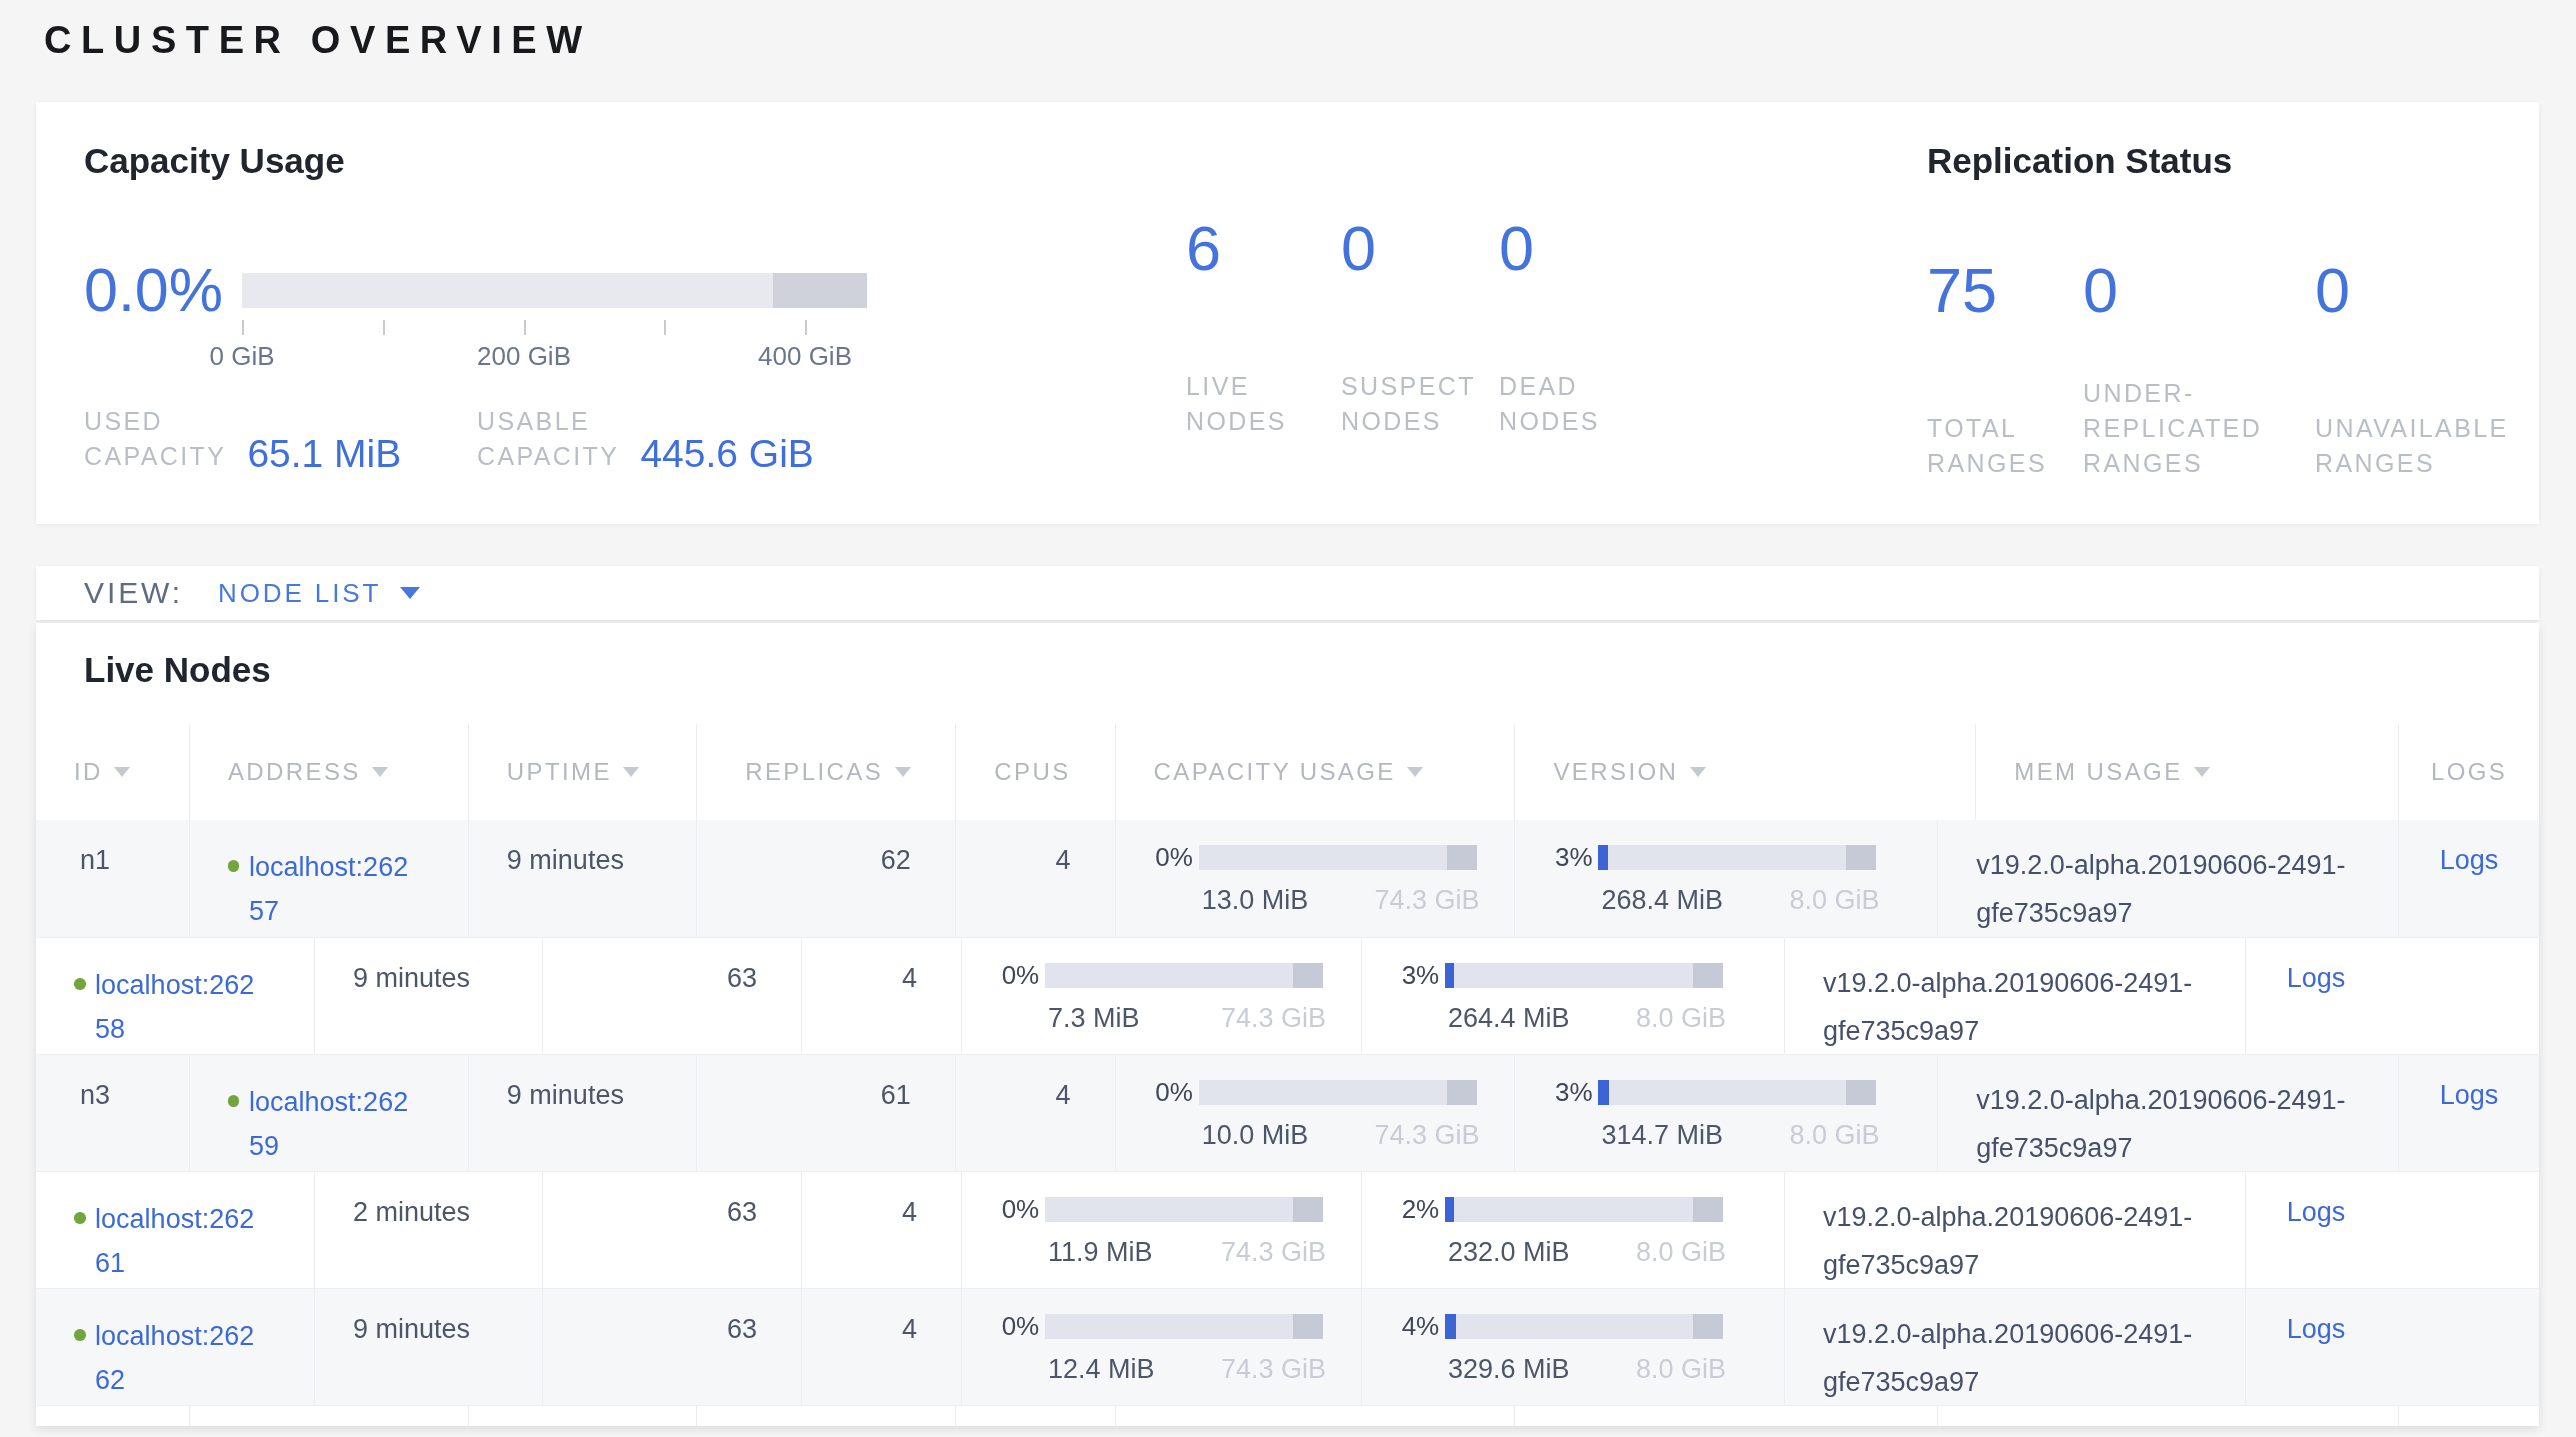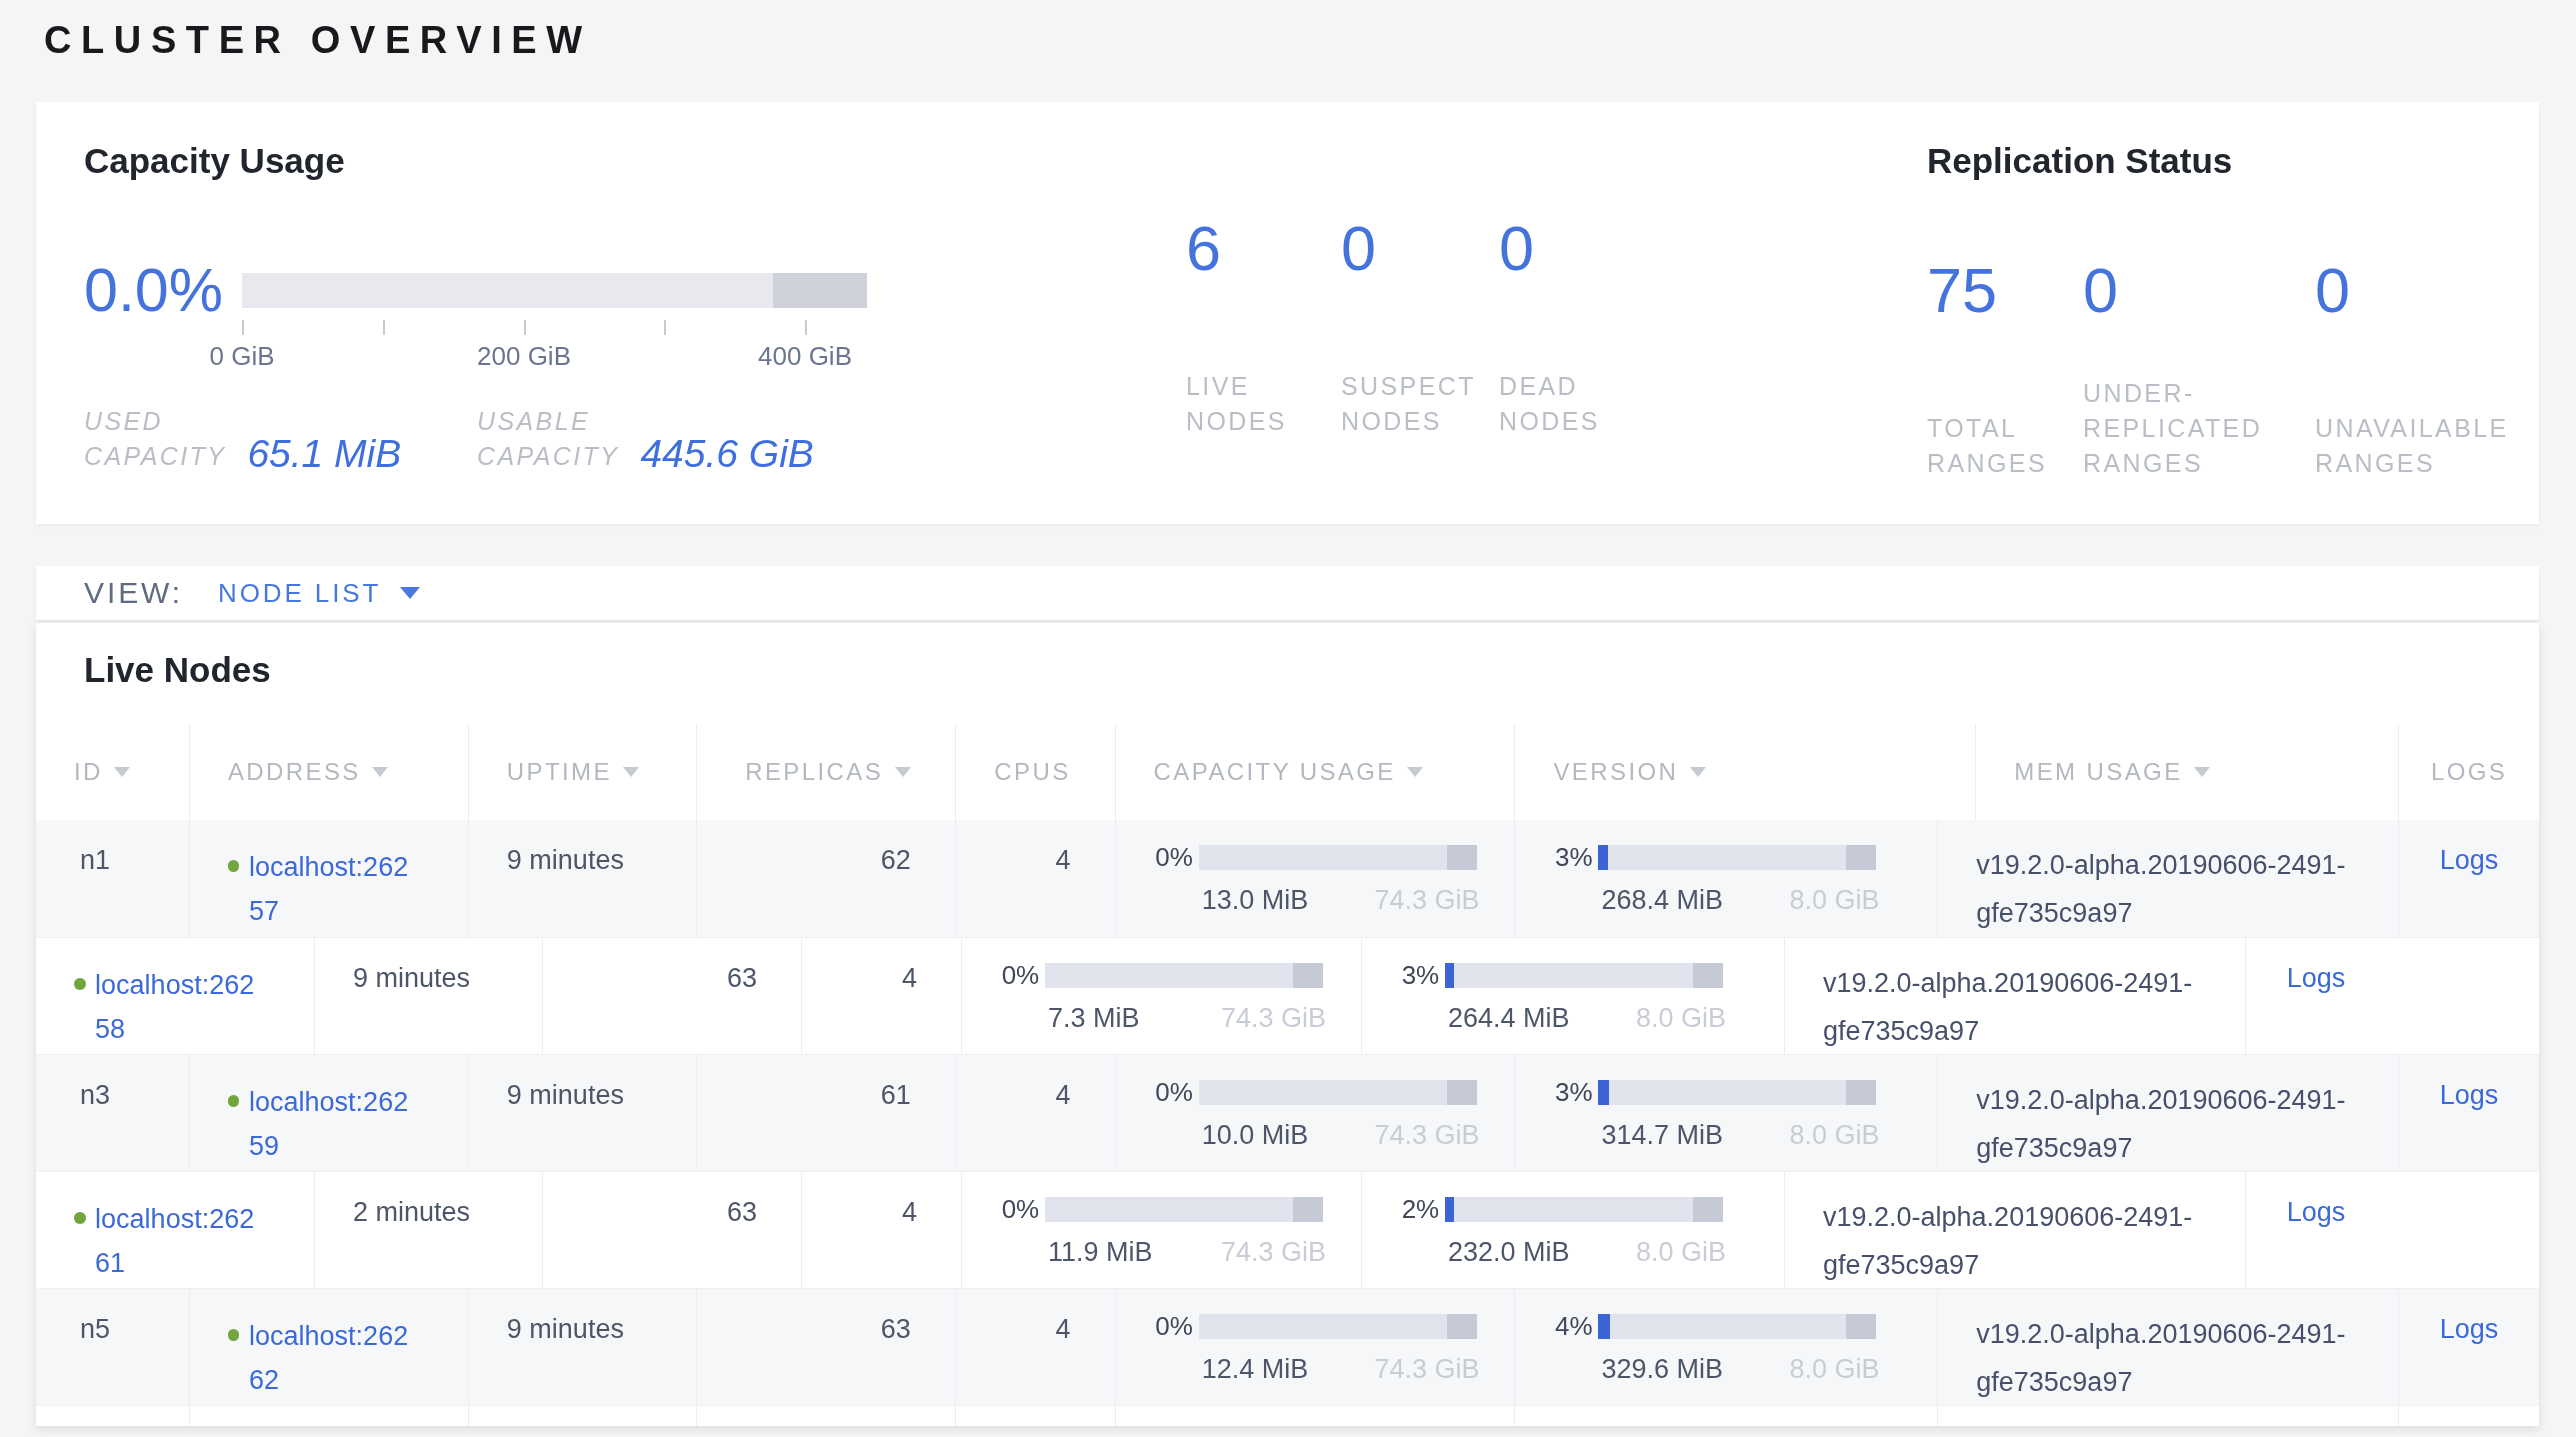--- a/index.html
+++ b/index.html
@@ -23,21 +23,21 @@
   .panel-title { font-size:35px; font-weight:700; color:#21262e; line-height:42px; }
 
   .cap-section { width:1102px; }
   .gauge-row { display:flex; align-items:center; height:63px; margin-top:77px; }
   .gauge-pct { width:158px; font-size:61px; line-height:61px; color:#4473dc; font-weight:500; }
   .gauge-bar { position:relative; width:625px; height:35px; background:#e8e9ee; }
   .gauge-endseg { position:absolute; right:0; top:0; height:100%; width:94px; background:#cfd2db; }
   .gauge-axis { position:relative; margin-left:158px; width:625px; height:61px; margin-top:-7.7px; }
   .tick { position:absolute; top:5.8px; width:1.9px; height:14.4px; background:#c7cad1; }
   .tick-label { position:absolute; top:27px; transform:translateX(-50%); font-size:26px; color:#6b768e; white-space:nowrap; }
-  .metrics-row { display:flex; margin-top:29px;font-style:italic; }
+  .metrics-row { display:flex; margin-top:29px; }
   .metric { display:flex; align-items:flex-end; }
   .metric:first-child { width:393px; }
   .metric-label { font-size:25px; letter-spacing:2.4px; color:#b9bdc6; line-height:35px; }
   .metric-value { font-size:39px; line-height:40px; color:#3f6ede; margin-left:21px; font-weight:500; }
 
   .nodes-section { width:741px; }
   .rep-section { flex:1; }
   .stats-row { display:flex; margin-top:77px; height:222px; }
   .stat { display:flex; flex-direction:column; justify-content:space-between; }
   .stat-num { font-size:63px; line-height:63px; color:#4473dc; font-weight:500; }
@@ -407,21 +407,20 @@
         <span class="usage-cap">8.0 GiB</span>
       </div>
     </div>
     <div class="td c7">
           <div class="version-text">v19.2.0-alpha.20190606-2491-gfe735c9a97</div>
         </div>
     <div class="td c8"><a class="logs-link">Logs</a></div>
   </div>
 
   <div class="row odd">
-    <div class="td c0"><span>n5</span></div>
     <div class="td c1">
       <div class="addr">
         <span class="live-dot"></span>
         <a class="addr-link">localhost:26262</a>
       </div>
     </div>
     <div class="td c2"><span>9 minutes</span></div>
     <div class="td c3"><span>63</span></div>
     <div class="td c4"><span>4</span></div>
     <div class="td c5">

